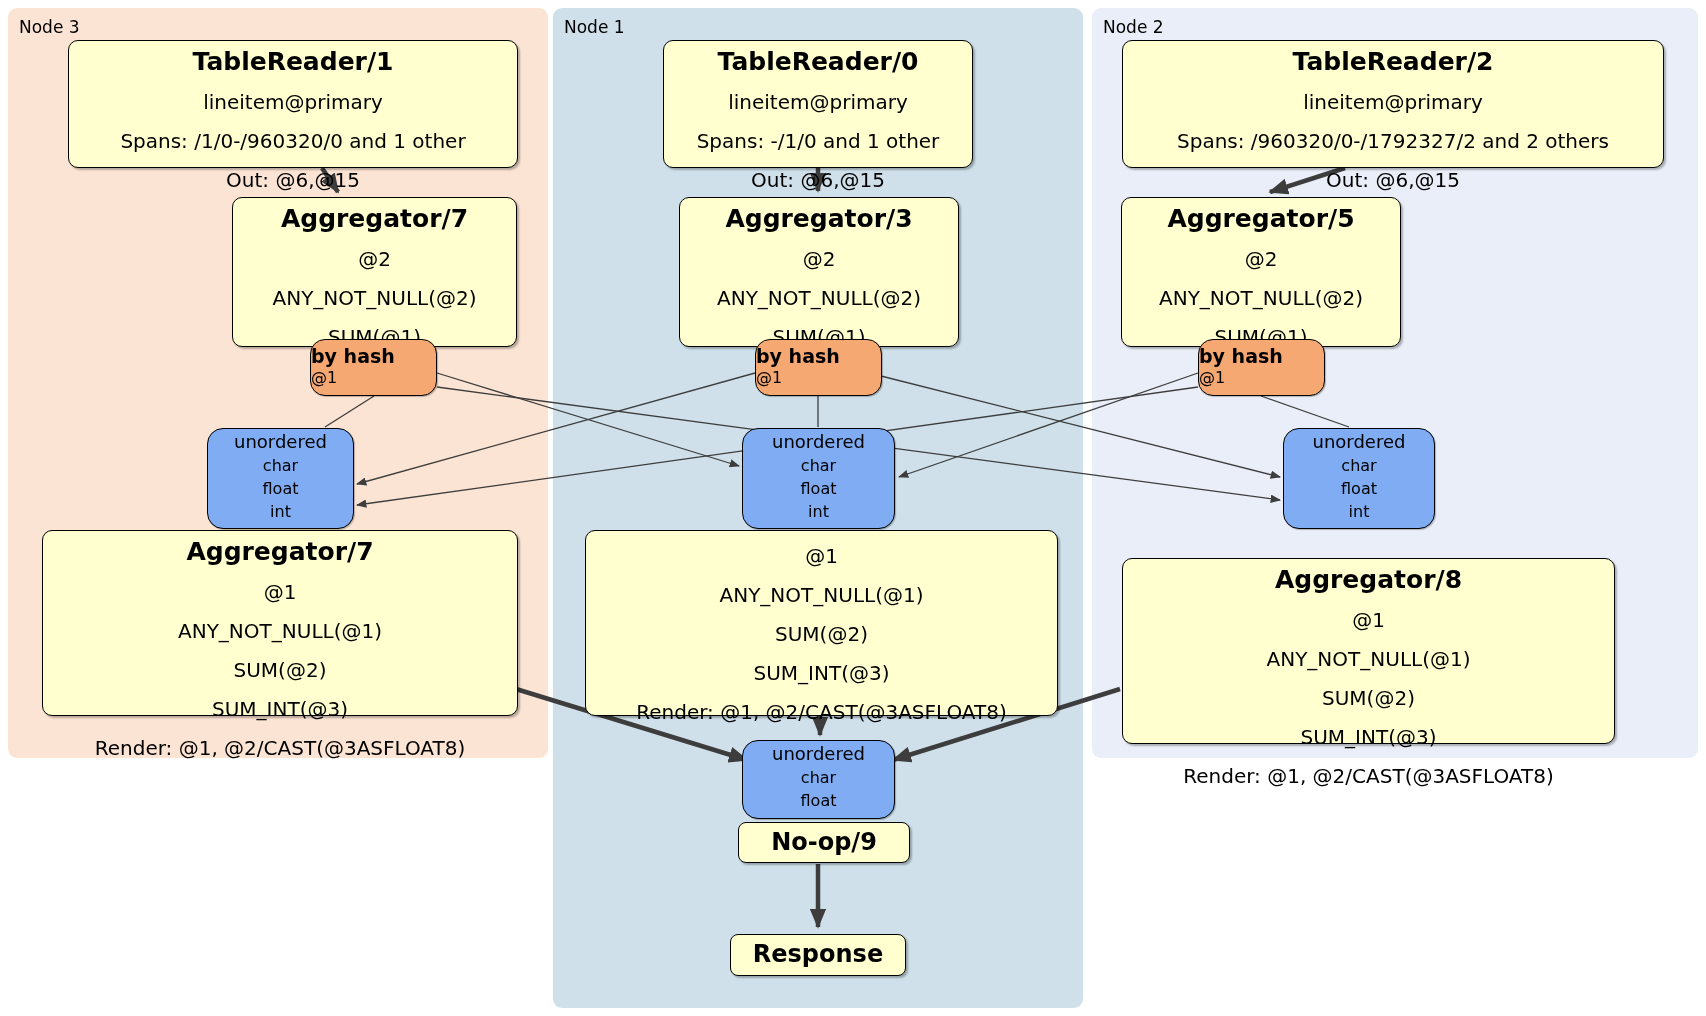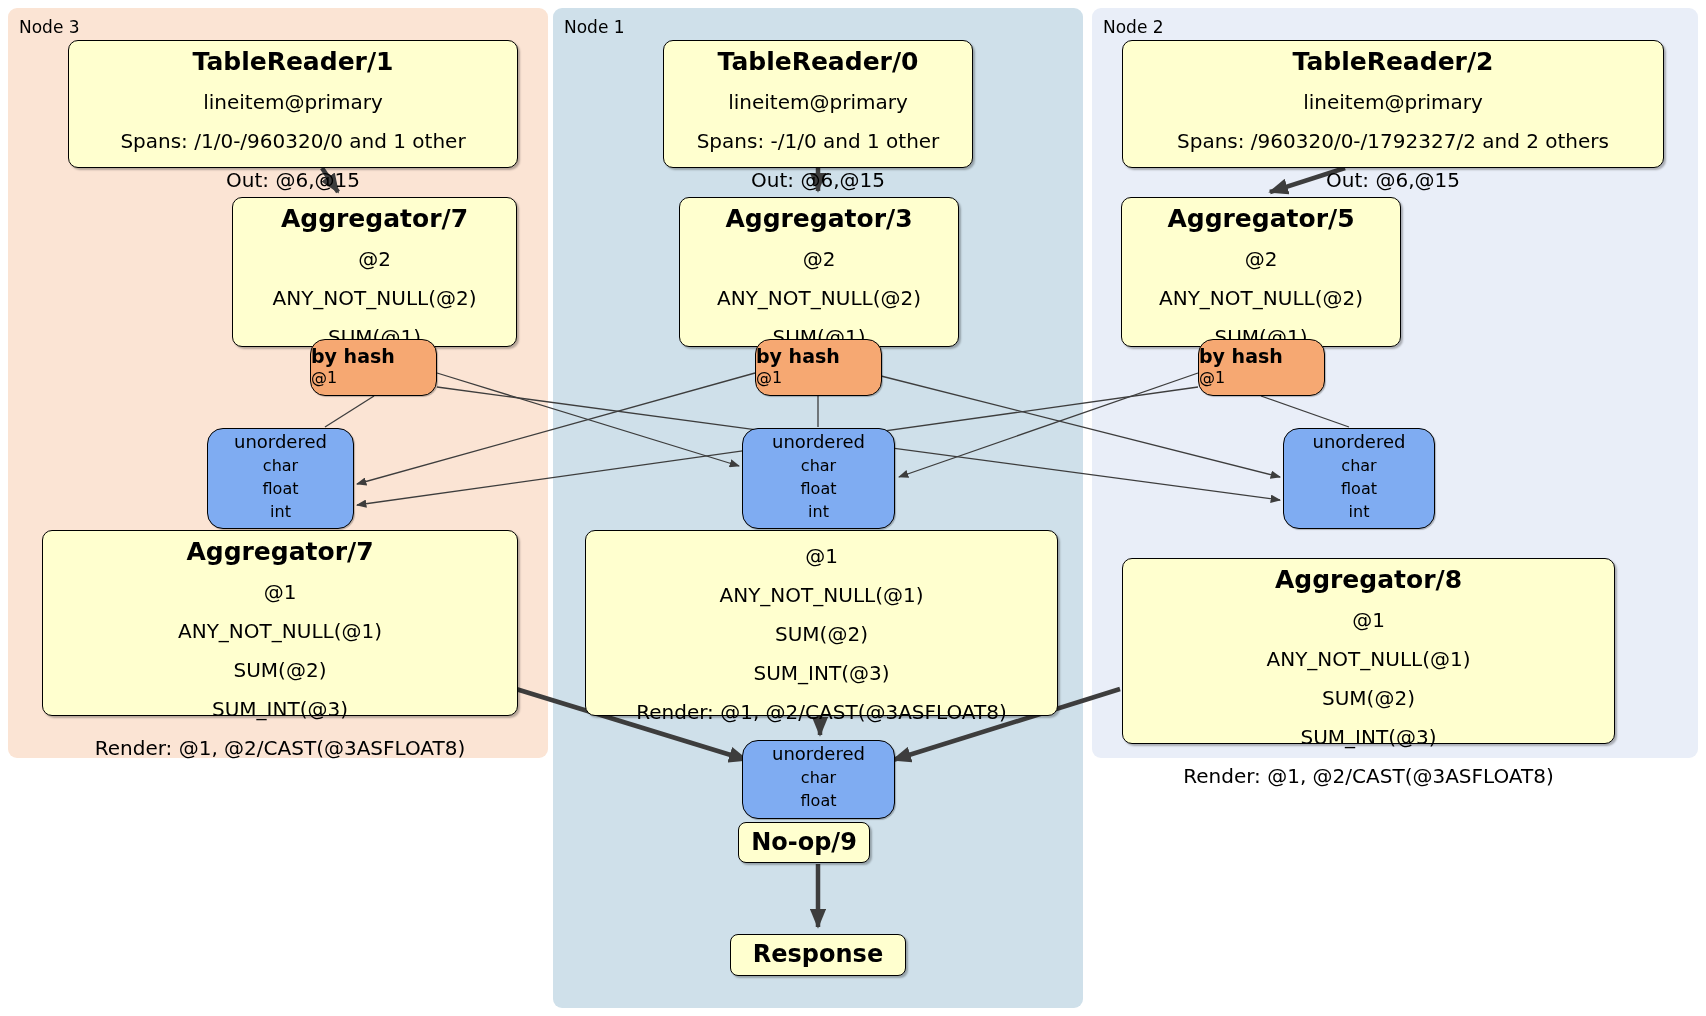--- a/index.html
+++ b/index.html
@@ -20,21 +20,21 @@
 
   #tr1{left:68px;top:40px;width:450px;height:128px;}
   #tr0{left:663px;top:40px;width:310px;height:128px;}
   #tr2{left:1122px;top:40px;width:542px;height:128px;}
   #agg4{left:232px;top:197px;width:285px;height:150px;}
   #agg3{left:679px;top:197px;width:280px;height:150px;}
   #agg5{left:1121px;top:197px;width:280px;height:150px;}
   #agg7{left:42px;top:530px;width:476px;height:186px;}
   #agg6{left:585px;top:530px;width:473px;height:186px;}
   #agg8{left:1122px;top:558px;width:493px;height:186px;}
-  #noop9{left:738px;top:822px;width:132px;height:41px;border-radius:8px;}
+  #noop9{left:738px;top:822px;width:172px;height:41px;border-radius:8px;}
   #response{left:730px;top:934px;width:176px;height:42px;border-radius:8px;}
   .single-title{font-weight:bold;font-size:24px;line-height:38px;}
 
   .router{position:absolute;background:#F6A872;border:1.6px solid #000;border-radius:15px;
           text-align:left;z-index:4;box-sizing:border-box;box-shadow:1px 1px 1px rgba(0,0,0,0.25);}
   .rtitle{font-weight:bold;font-size:19px;line-height:24px;padding-top:4px;}
   .rdetail{font-size:16px;line-height:20px;}
   #router3{left:310px;top:339px;width:127px;height:57px;}
   #router1{left:755px;top:339px;width:127px;height:57px;}
   #router2{left:1198px;top:339px;width:127px;height:57px;}

